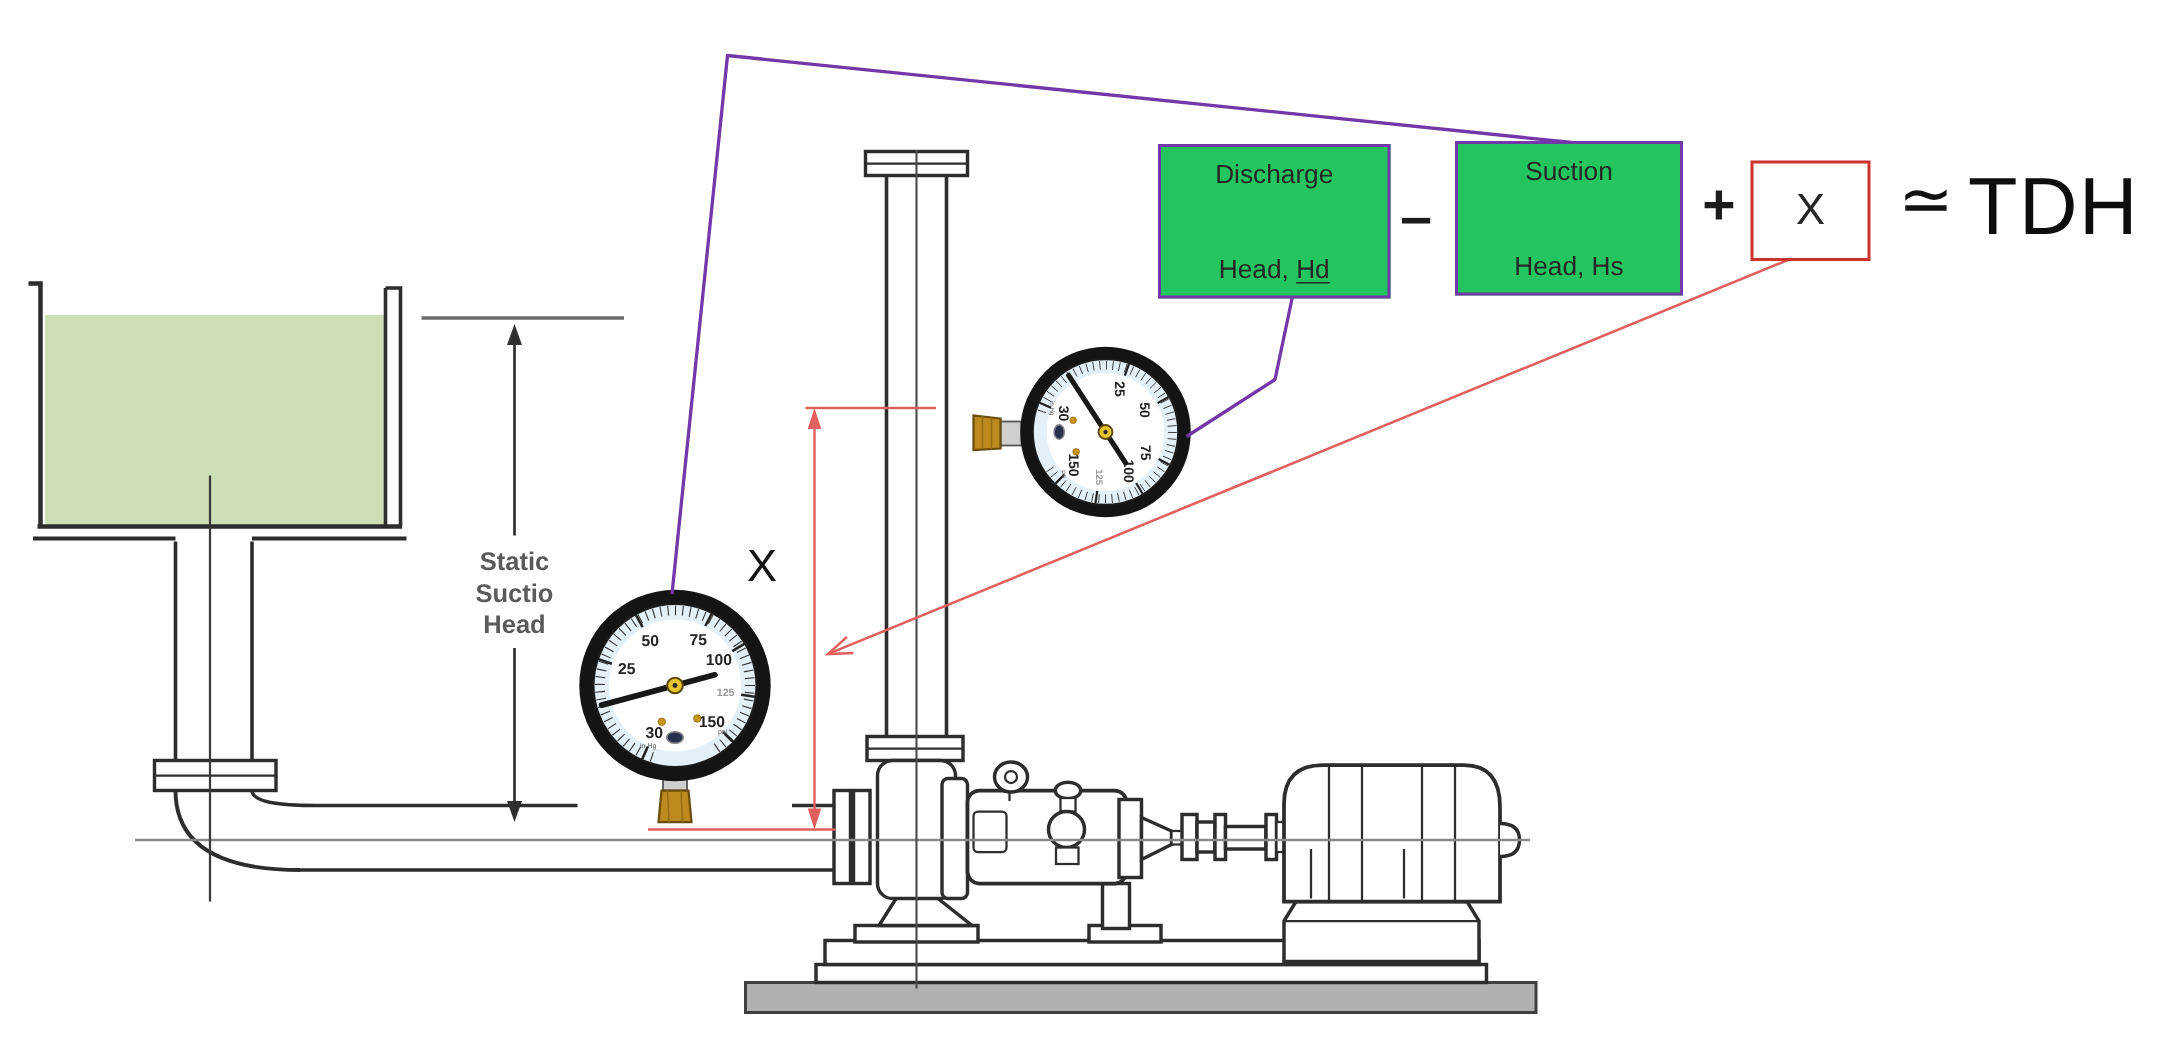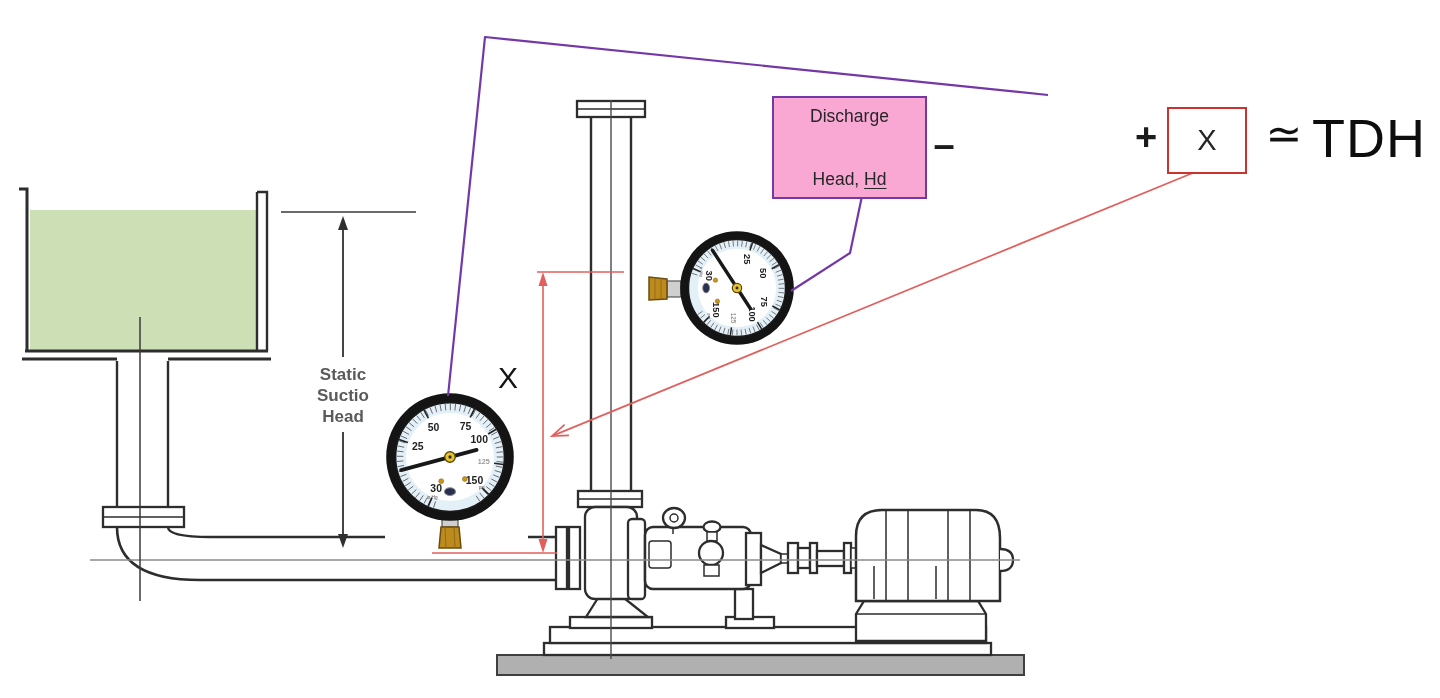--- a/index.html
+++ b/index.html
@@ -7,21 +7,21 @@
          font-family:"Liberation Sans",sans-serif;color:#262626;}
   svg{position:absolute;left:0;top:0;}
   .la{stroke:var(--line-art);fill:none;stroke-width:2.4;}
   .laf{stroke:var(--line-art);fill:#fff;stroke-width:2.3;}
   .thin{stroke-width:1.5;}
   .purple-line{stroke:var(--purple);fill:none;stroke-width:2.2;stroke-linejoin:round;}
   .red-line{stroke:var(--red-line);fill:none;stroke-width:1.7;}
   .red-fill{fill:var(--red-line);}
   .blk-fill{fill:#2f2f2f;}
   .overlay{position:absolute;display:flex;align-items:center;justify-content:center;text-align:center;}
-  .fbox{border:2.5px solid var(--purple);background:#f9a8d4;flex-direction:column;
+  .fbox{border:2.5px solid var(--purple);background:#22c55e;flex-direction:column;
         font-size:17.5px;line-height:1.38;color:#262626;gap:39px;}
   .fbox-red{border:2.5px solid var(--red-box);background:#fff;font-size:29px;}
   .squiggle{text-decoration-line:underline;text-decoration-style:wavy;
             text-decoration-color:#e03a3a;text-decoration-thickness:1px;text-underline-offset:3px;text-decoration:underline;}
   .op{font-weight:700;font-size:38px;color:#1c1c1c;}
   .approx{font-size:44px;color:#111;}
   .tdh{font-size:54px;font-weight:500;color:#0d0d0d;letter-spacing:1px;}
   .static-label{flex-direction:column;font-size:17px;font-weight:700;color:#5a5a5a;line-height:21px;}
   .xdim{font-size:30px;font-weight:500;color:#141414;}
 </style>
@@ -312,20 +312,24 @@
       <line x1="1200" y1="170" x2="553" y2="435.6" class="red-line"></line>
       <polyline class="red-line" points="569,435.4 552,436 564.6,424.6"></polyline>
     </g>
   </svg>
 
   <div class="overlay fbox" style="left:772px;top:96px;width:151px;height:99px;">
     <span>Discharge</span>
     <span><span>Head, </span><span class="squiggle">Hd</span></span>
   </div>
   <div class="overlay op" style="left:928px;top:123px;width:32px;height:44px;">–</div>
+  <div class="overlay fbox" style="left:970px;top:94px;width:148px;height:99px;">
+    <span>Suction</span>
+    <span>Head, Hs</span>
+  </div>
   <div class="overlay op" style="left:1128px;top:115px;width:36px;height:44px;">+</div>
   <div class="overlay fbox-red" style="left:1167px;top:107px;width:76px;height:63px;">X</div>
   <div class="overlay approx" style="left:1258px;top:103px;width:52px;height:60px;">≃</div>
   <div class="overlay tdh" style="left:1306px;top:108px;width:126px;height:60px;">TDH</div>
 
   <div class="overlay static-label" style="left:295px;top:362px;width:96px;height:66px;">
     <span>Static</span>
     <span>Suctio</span>
     <span>Head</span>
   </div>

